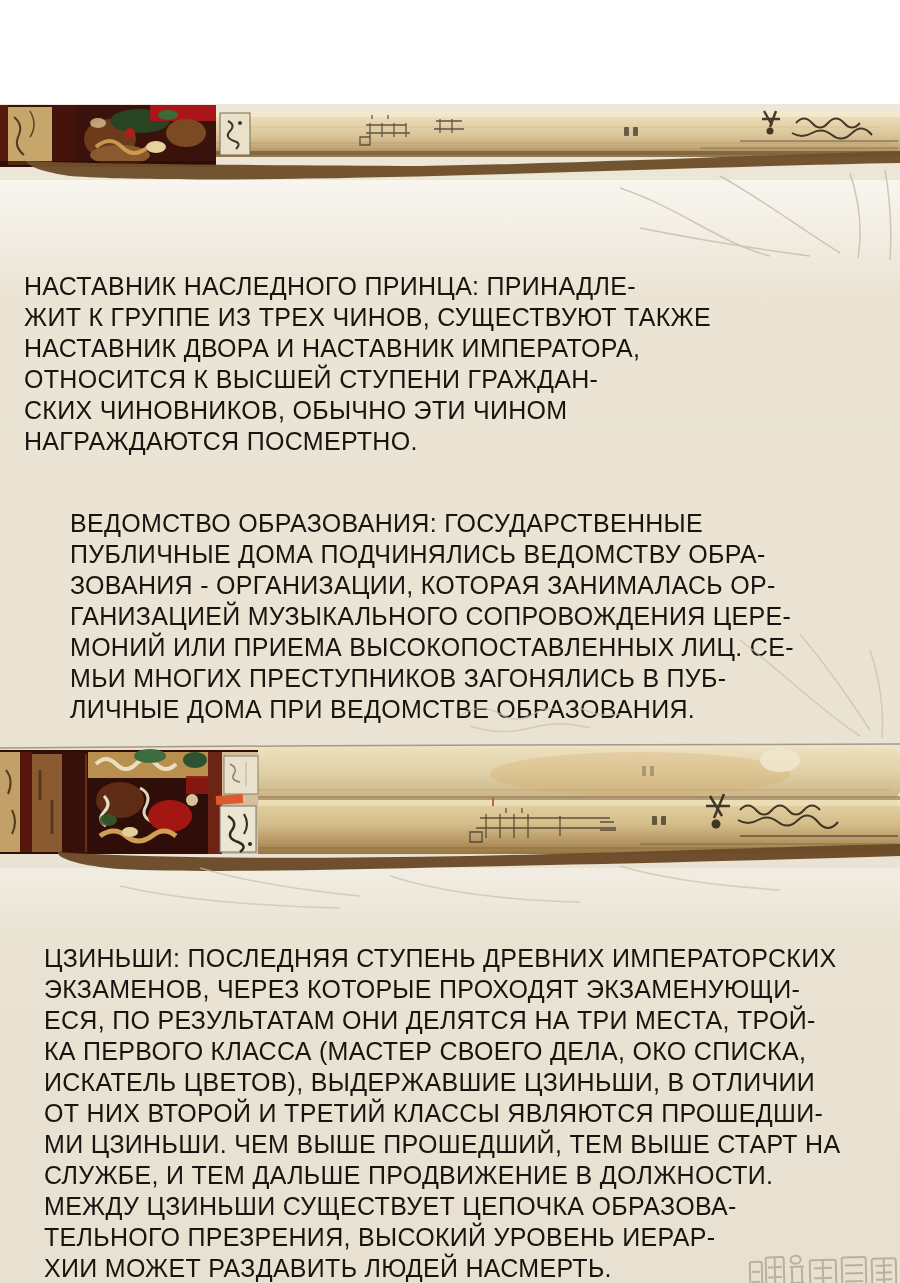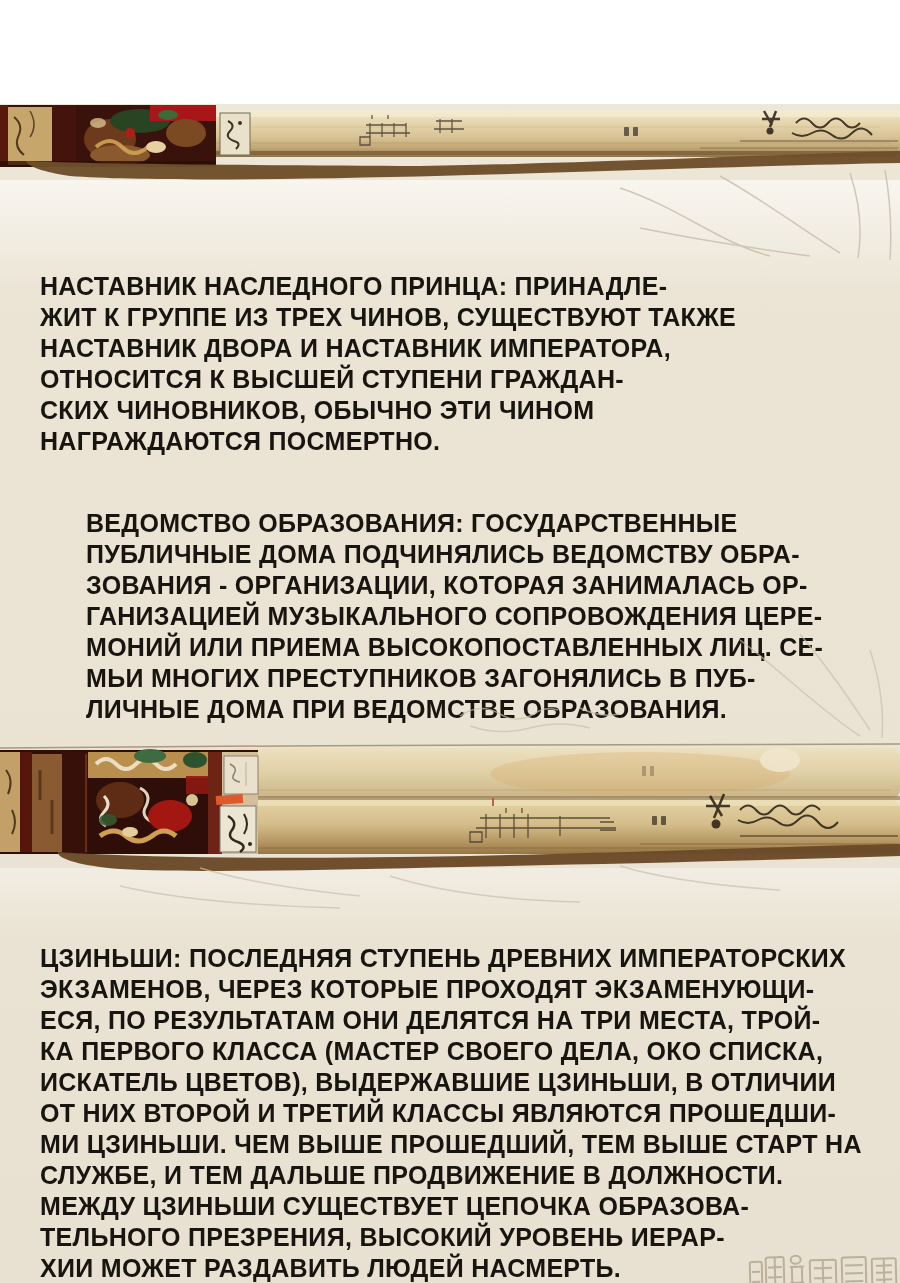--- a/index.html
+++ b/index.html
@@ -11,27 +11,27 @@
   .bg-top{position:absolute;top:0;left:0;width:900px;height:104px;background:#ffffff;}
   .bg-fade1{position:absolute;top:180px;left:0;width:900px;height:110px;
     background:linear-gradient(180deg,rgba(250,248,243,.85),rgba(250,248,243,0));}
   .bg-fade2{position:absolute;top:868px;left:0;width:900px;height:70px;
     background:linear-gradient(180deg,rgba(248,245,239,.55),rgba(248,245,239,0));}
   .band{position:absolute;left:0;width:900px;display:block;}
   .band1{top:103px;height:78px;}
   .band2{top:740px;height:136px;}
   .sketch{position:absolute;display:block;pointer-events:none;}
   .note{
-    position:absolute;left:40px;white-space:pre;
-    font-weight:700;font-size:25px;line-height:31px;letter-spacing:.3px;
+    position:absolute;left:24px;white-space:pre;
+    font-weight:400;font-size:25px;line-height:31px;letter-spacing:.3px;
     color:#18140f;text-rendering:optimizeLegibility;
   }
   .note1{top:246px;}
   .note2{top:483px;margin-left:46px;}
-  .note3{top:918px;}
+  .note3{top:918px;margin-left:20px;}
   .watermark{position:absolute;left:748px;top:1252px;width:152px;height:40px;opacity:.8;}
 </style>
 </head>
 <body>
 
 <div class="page">
 
   <div class="bg-top"></div>
   <div class="bg-fade1"></div>
   <div class="bg-fade2"></div>

